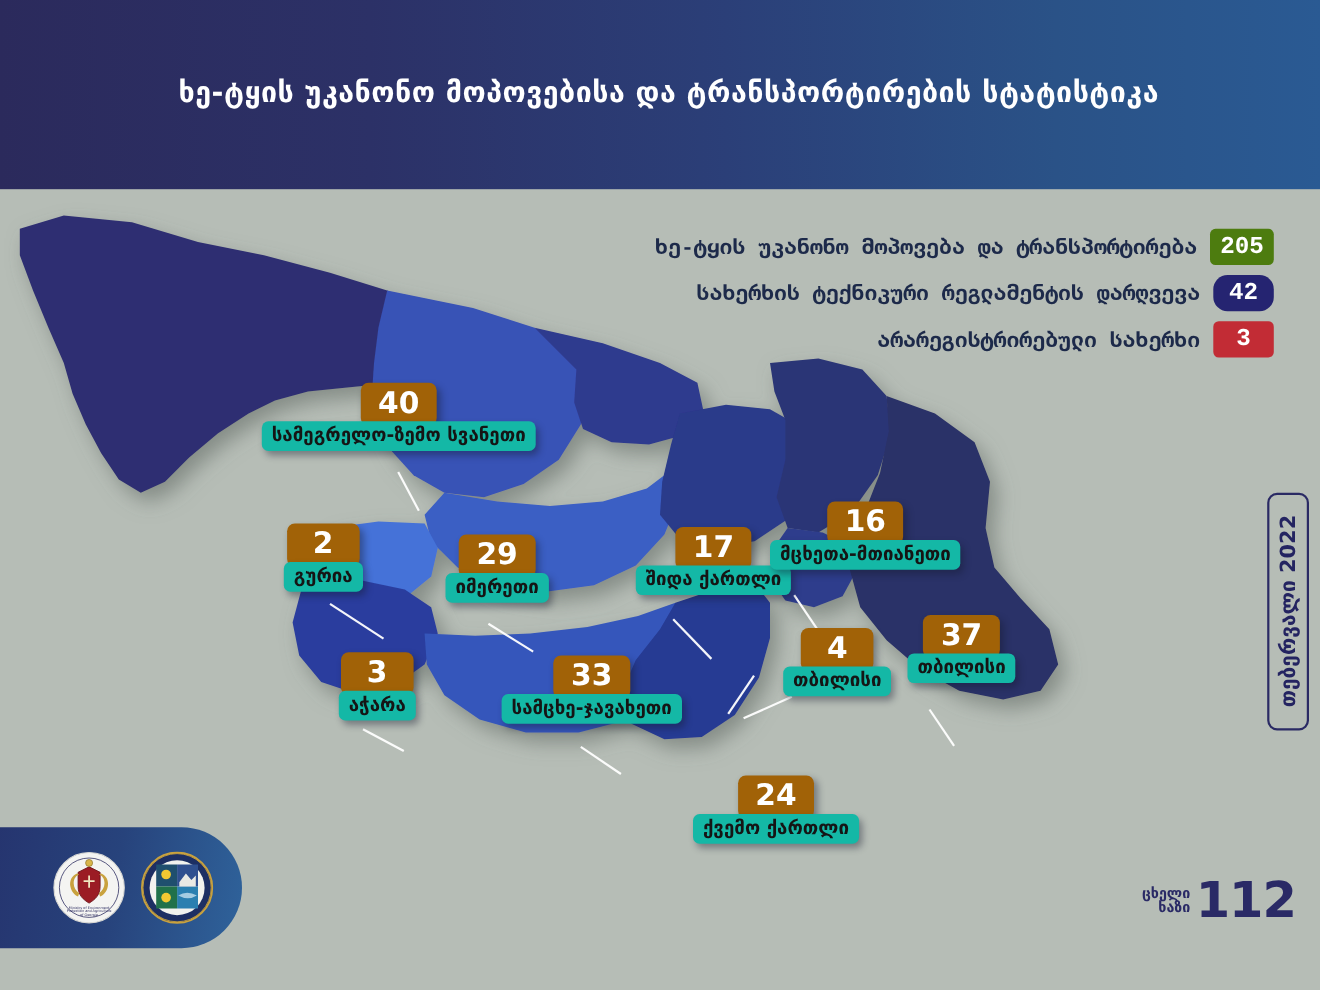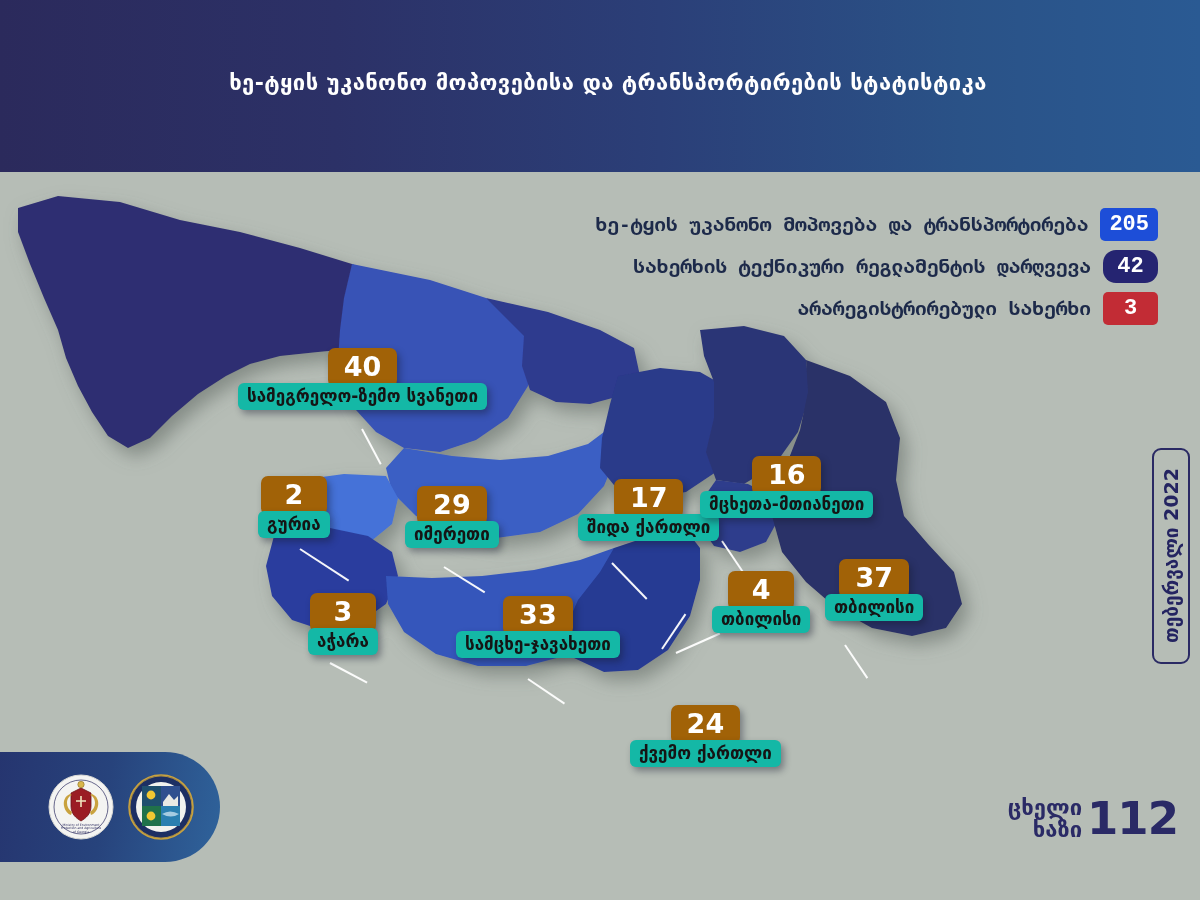--- a/index.html
+++ b/index.html
@@ -11,21 +11,21 @@
   }
   #stage{position:absolute;inset:0;width:1200px;height:900px;overflow:hidden;}
 
   
   .header{
     position:absolute;left:0;top:0;width:1200px;height:172px;
     background:linear-gradient(90deg,#2b2a5c 0%,#2c3167 28%,#2b3f78 55%,#2a5287 80%,#2a5a93 100%);
   }
   .header-title{
     position:absolute;left:0;right:0;top:70px;text-align:center;
-    color:#ffffff;font-size:22px;font-weight:bold;letter-spacing:.4px;
+    color:#ffffff;font-size:26px;font-weight:bold;letter-spacing:.4px;
     white-space:nowrap;
     margin-left:16px;
   }
 
   
   .legend{position:absolute;right:42px;top:208px;width:720px;font-family:Liberation Mono, monospace;}
   .legend-row{
     display:flex;align-items:center;justify-content:flex-end;
     margin-bottom:9px;
   }
@@ -89,38 +89,38 @@
   }
   .emblem{width:66px;height:66px;border-radius:50%;position:relative;}
   .emblem svg{display:block;}
 
   
   .hotline{
     position:absolute;right:22px;top:792px;
     display:flex;align-items:center;color:#2a2a66;
   }
   .hotline .words{
-    font-size:22px;font-weight:bold;line-height:1.0;text-align:right;
+    font-size:13px;font-weight:bold;line-height:1.0;text-align:right;
     margin-right:5px;
   }
   .hotline .num153{font-size:45px;font-weight:bold;letter-spacing:-1px;}
 </style>
 </head>
 <body>
 
 <div id="stage">
 
   <div class="header">
     <div class="header-title">ხე-ტყის უკანონო მოპოვებისა და ტრანსპორტირების სტატისტიკა</div>
   </div>
 
   <div class="legend">
     <div class="legend-row">
       <div class="legend-label">ხე-ტყის უკანონო მოპოვება და ტრანსპორტირება</div>
-      <div class="legend-value" id="lv0" style="background: #1d4ed8;">205</div>
+      <div class="legend-value" id="lv0" style="background: #4d7c0f;">205</div>
     </div>
     <div class="legend-row">
       <div class="legend-label">სახერხის ტექნიკური რეგლამენტის დარღვევა</div>
       <div class="legend-value" id="lv1" style="background: rgb(37, 36, 113); border-radius: 13px;">42</div>
     </div>
     <div class="legend-row">
       <div class="legend-label">არარეგისტრირებული სახერხი</div>
       <div class="legend-value" id="lv2" style="background: rgb(194, 44, 53);">3</div>
     </div>
   </div>

